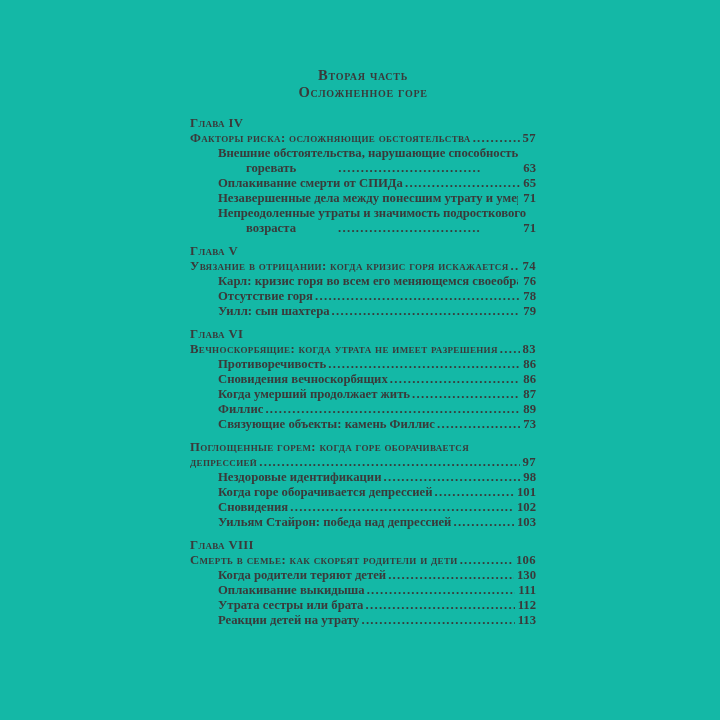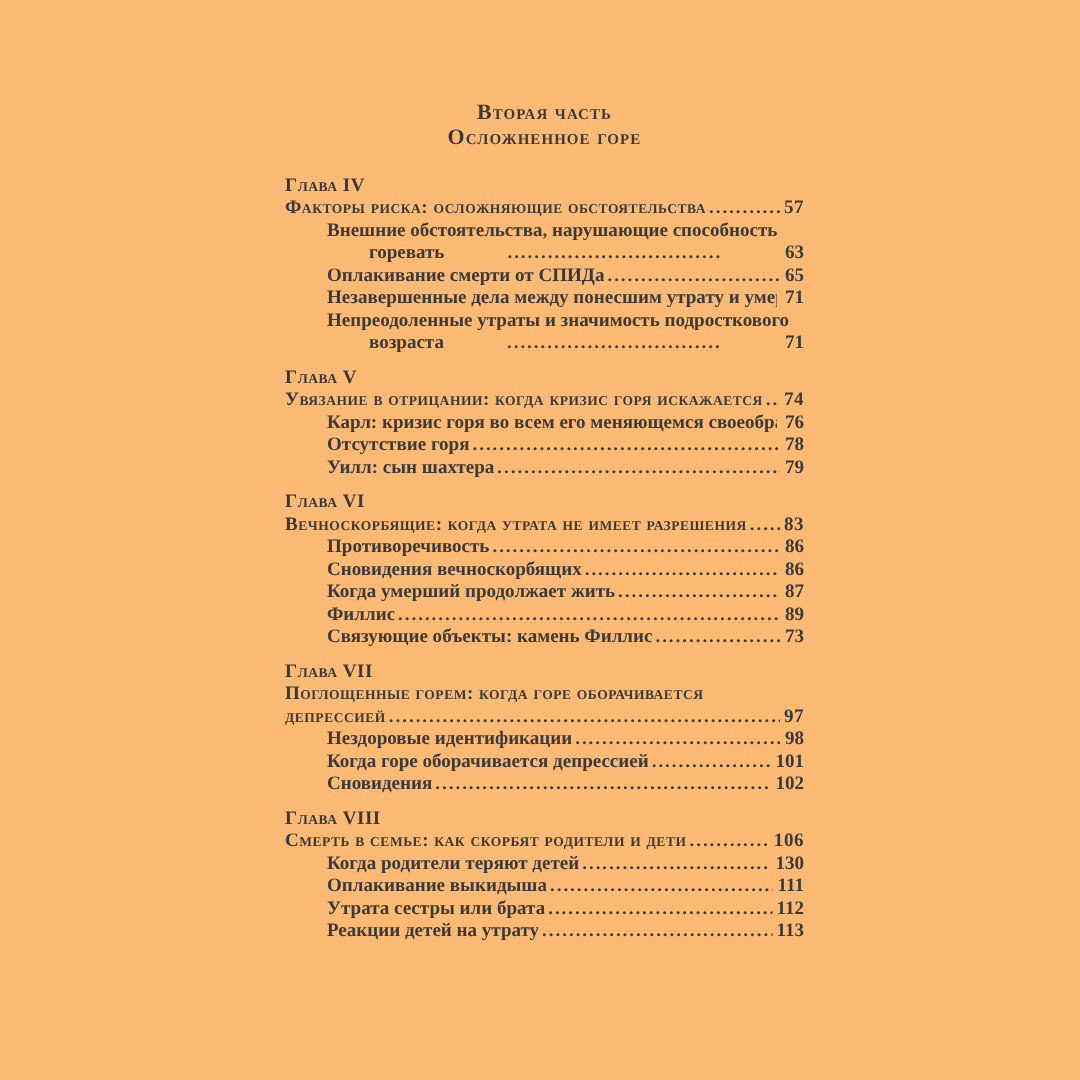--- a/index.html
+++ b/index.html
@@ -4,21 +4,21 @@
 <style>
   html, body { margin: 0; padding: 0; }
   body {
     width: 720px; height: 720px;
     background: #ffffff;
     font-family: "Liberation Serif", "DejaVu Serif", serif;
   }
   .page {
     position: relative;
     width: 720px; height: 720px;
-    background: #fdba74;
+    background: #14b8a6;
     overflow: hidden;
   }
   .content {
     position: absolute;
     left: 190px; top: 67px;
     width: 346px;
   }
   .part-header { text-align: center; margin-bottom: 16px; }
   .part-line {
     font-variant: small-caps;
@@ -146,41 +146,45 @@
             <span class="dots"></span>
             <span class="pg">89</span>
           </div>
           <div class="row entry-row">
             <span class="txt">Связующие объекты: камень Филлис</span>
             <span class="dots"></span>
             <span class="pg">73</span>
           </div>
         </div>
         <div class="chapter-block">
-          <div class="chapter-label sc">Глава VII</div>
           <div class="line1 sc">Поглощенные горем: когда горе оборачивается</div>
           <div class="row title-row sc">
             <span class="txt">депрессией</span>
             <span class="dots"></span>
             <span class="pg">97</span>
           </div>
           <div class="row entry-row">
             <span class="txt">Нездоровые идентификации</span>
             <span class="dots"></span>
             <span class="pg">98</span>
           </div>
           <div class="row entry-row">
             <span class="txt">Когда горе оборачивается депрессией</span>
             <span class="dots"></span>
             <span class="pg">101</span>
           </div>
           <div class="row entry-row">
             <span class="txt">Сновидения</span>
             <span class="dots"></span>
             <span class="pg">102</span>
+          </div>
+          <div class="row entry-row">
+            <span class="txt">Уильям Стайрон: победа над депрессией</span>
+            <span class="dots"></span>
+            <span class="pg">103</span>
           </div>
         </div>
         <div class="chapter-block">
           <div class="chapter-label sc">Глава VIII</div>
           <div class="row title-row sc">
             <span class="txt">Смерть в семье: как скорбят родители и дети</span>
             <span class="dots"></span>
             <span class="pg">106</span>
           </div>
           <div class="row entry-row">

